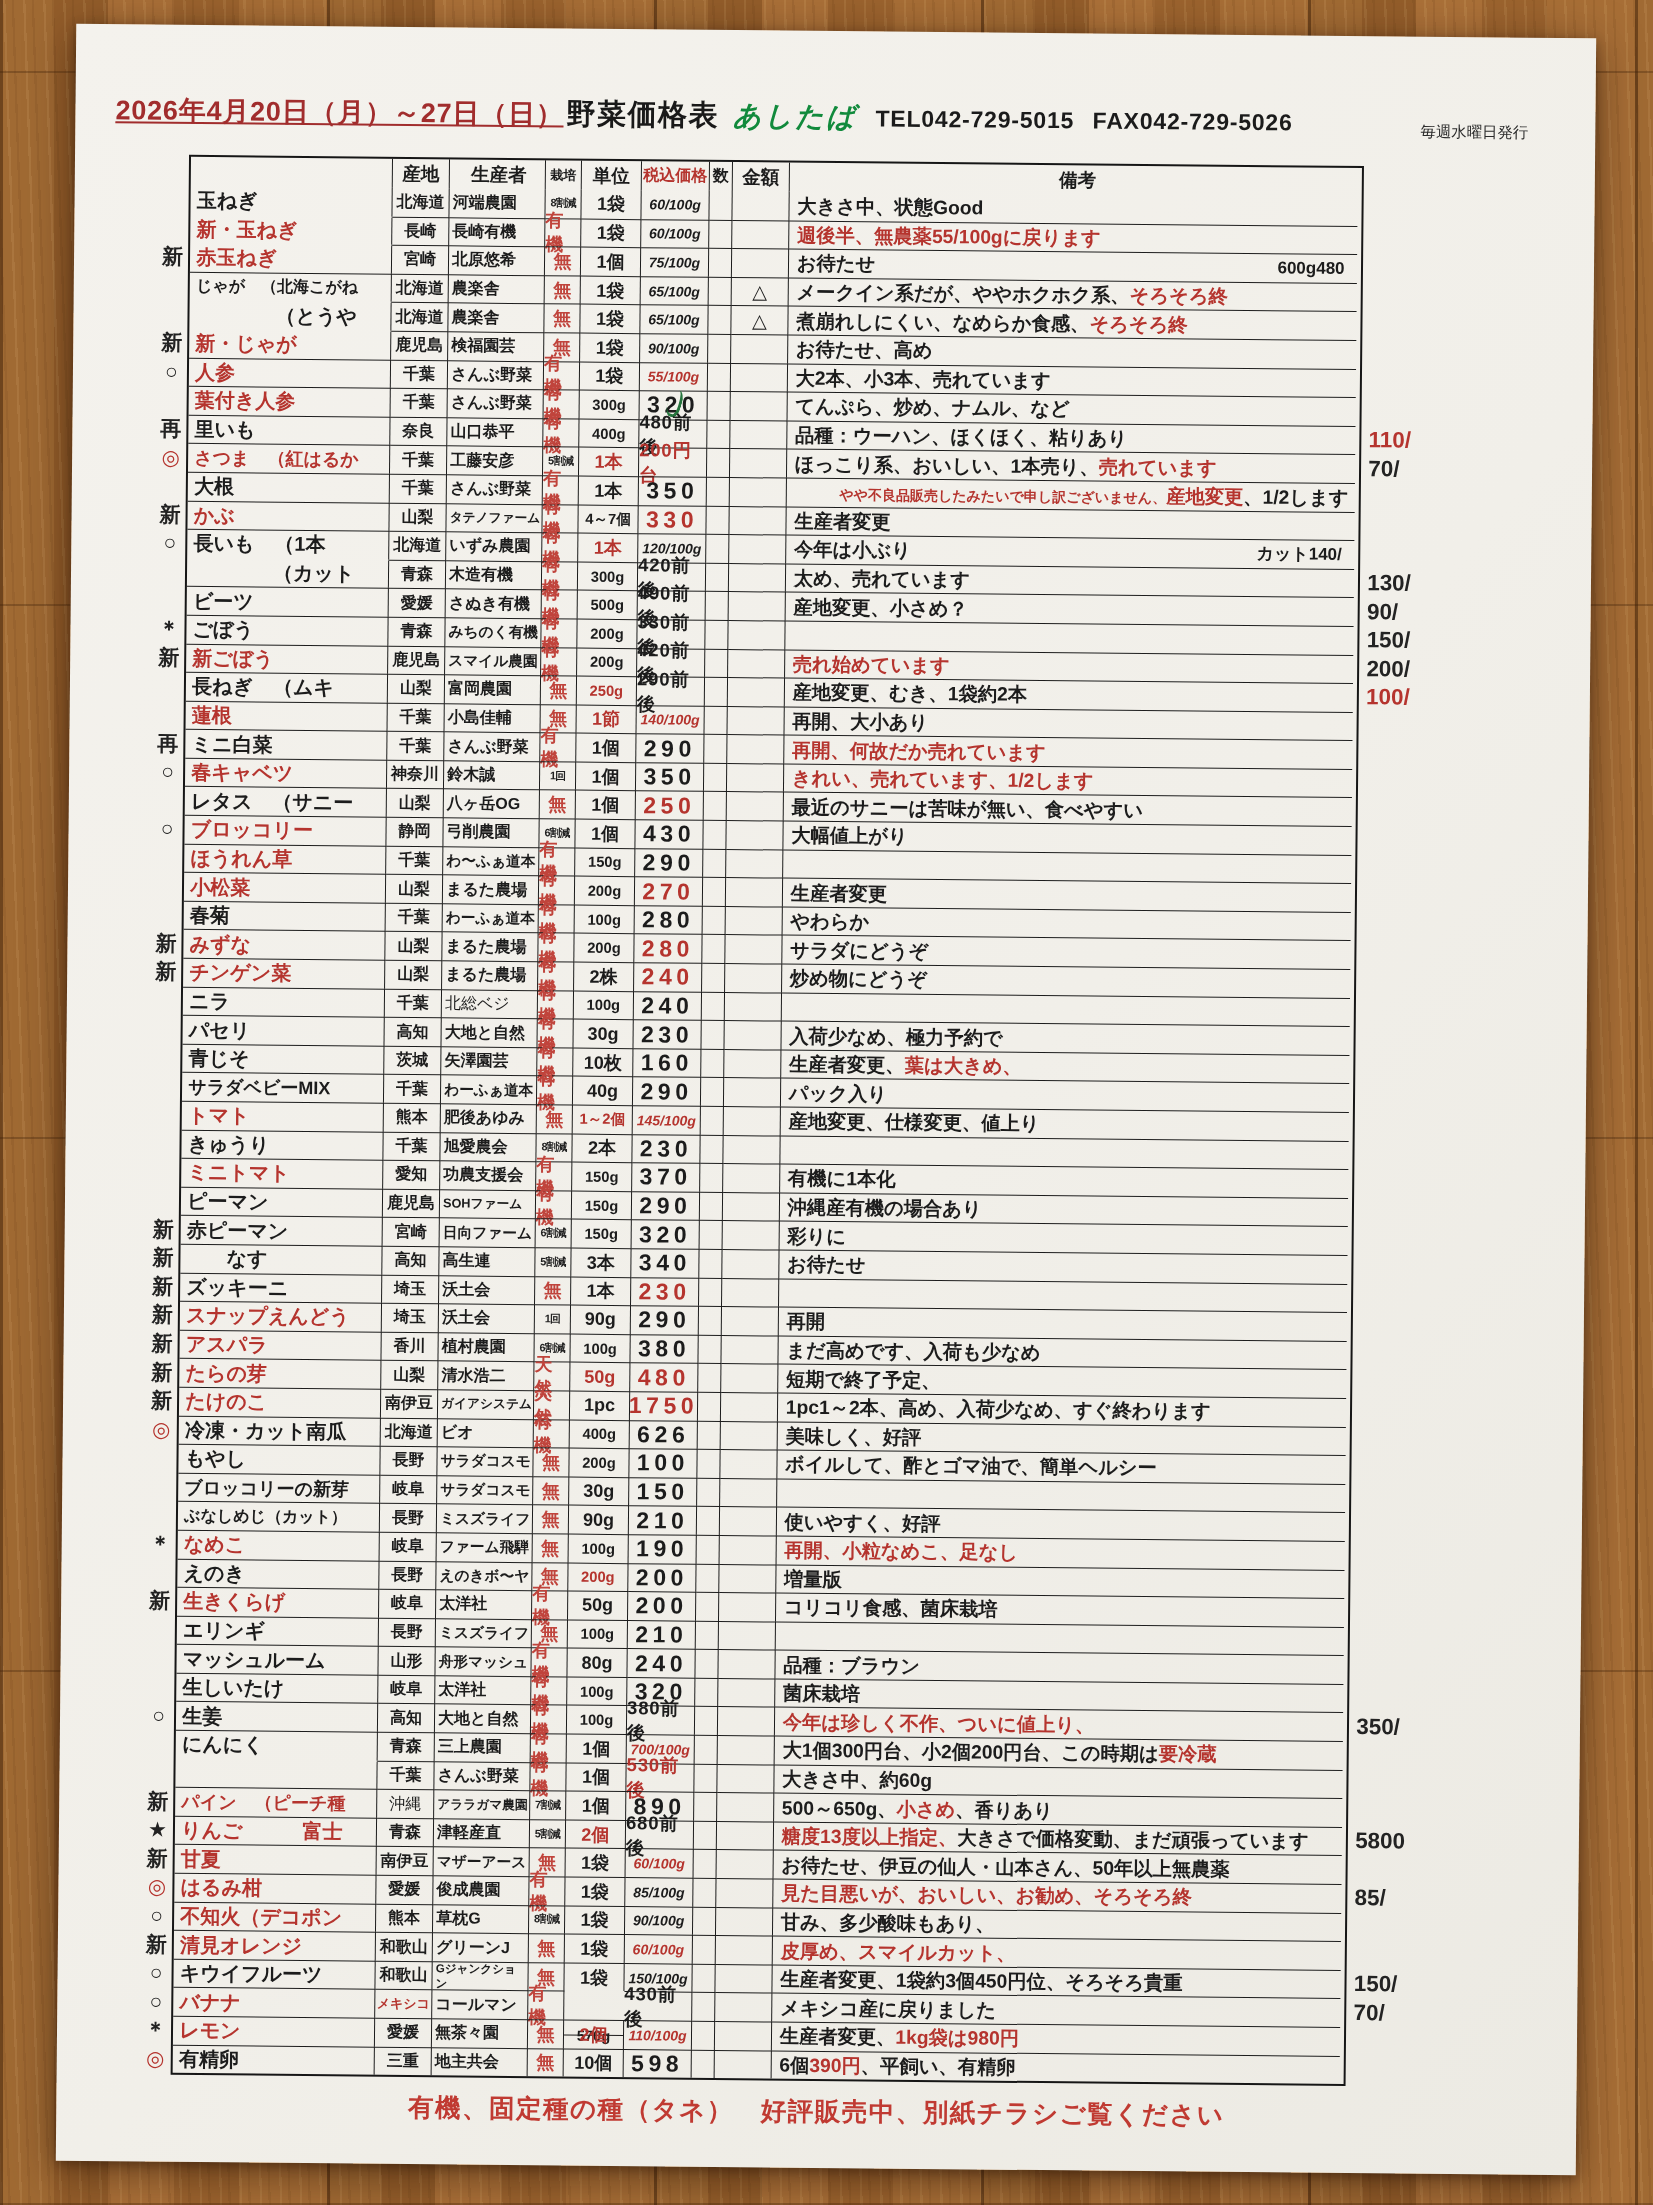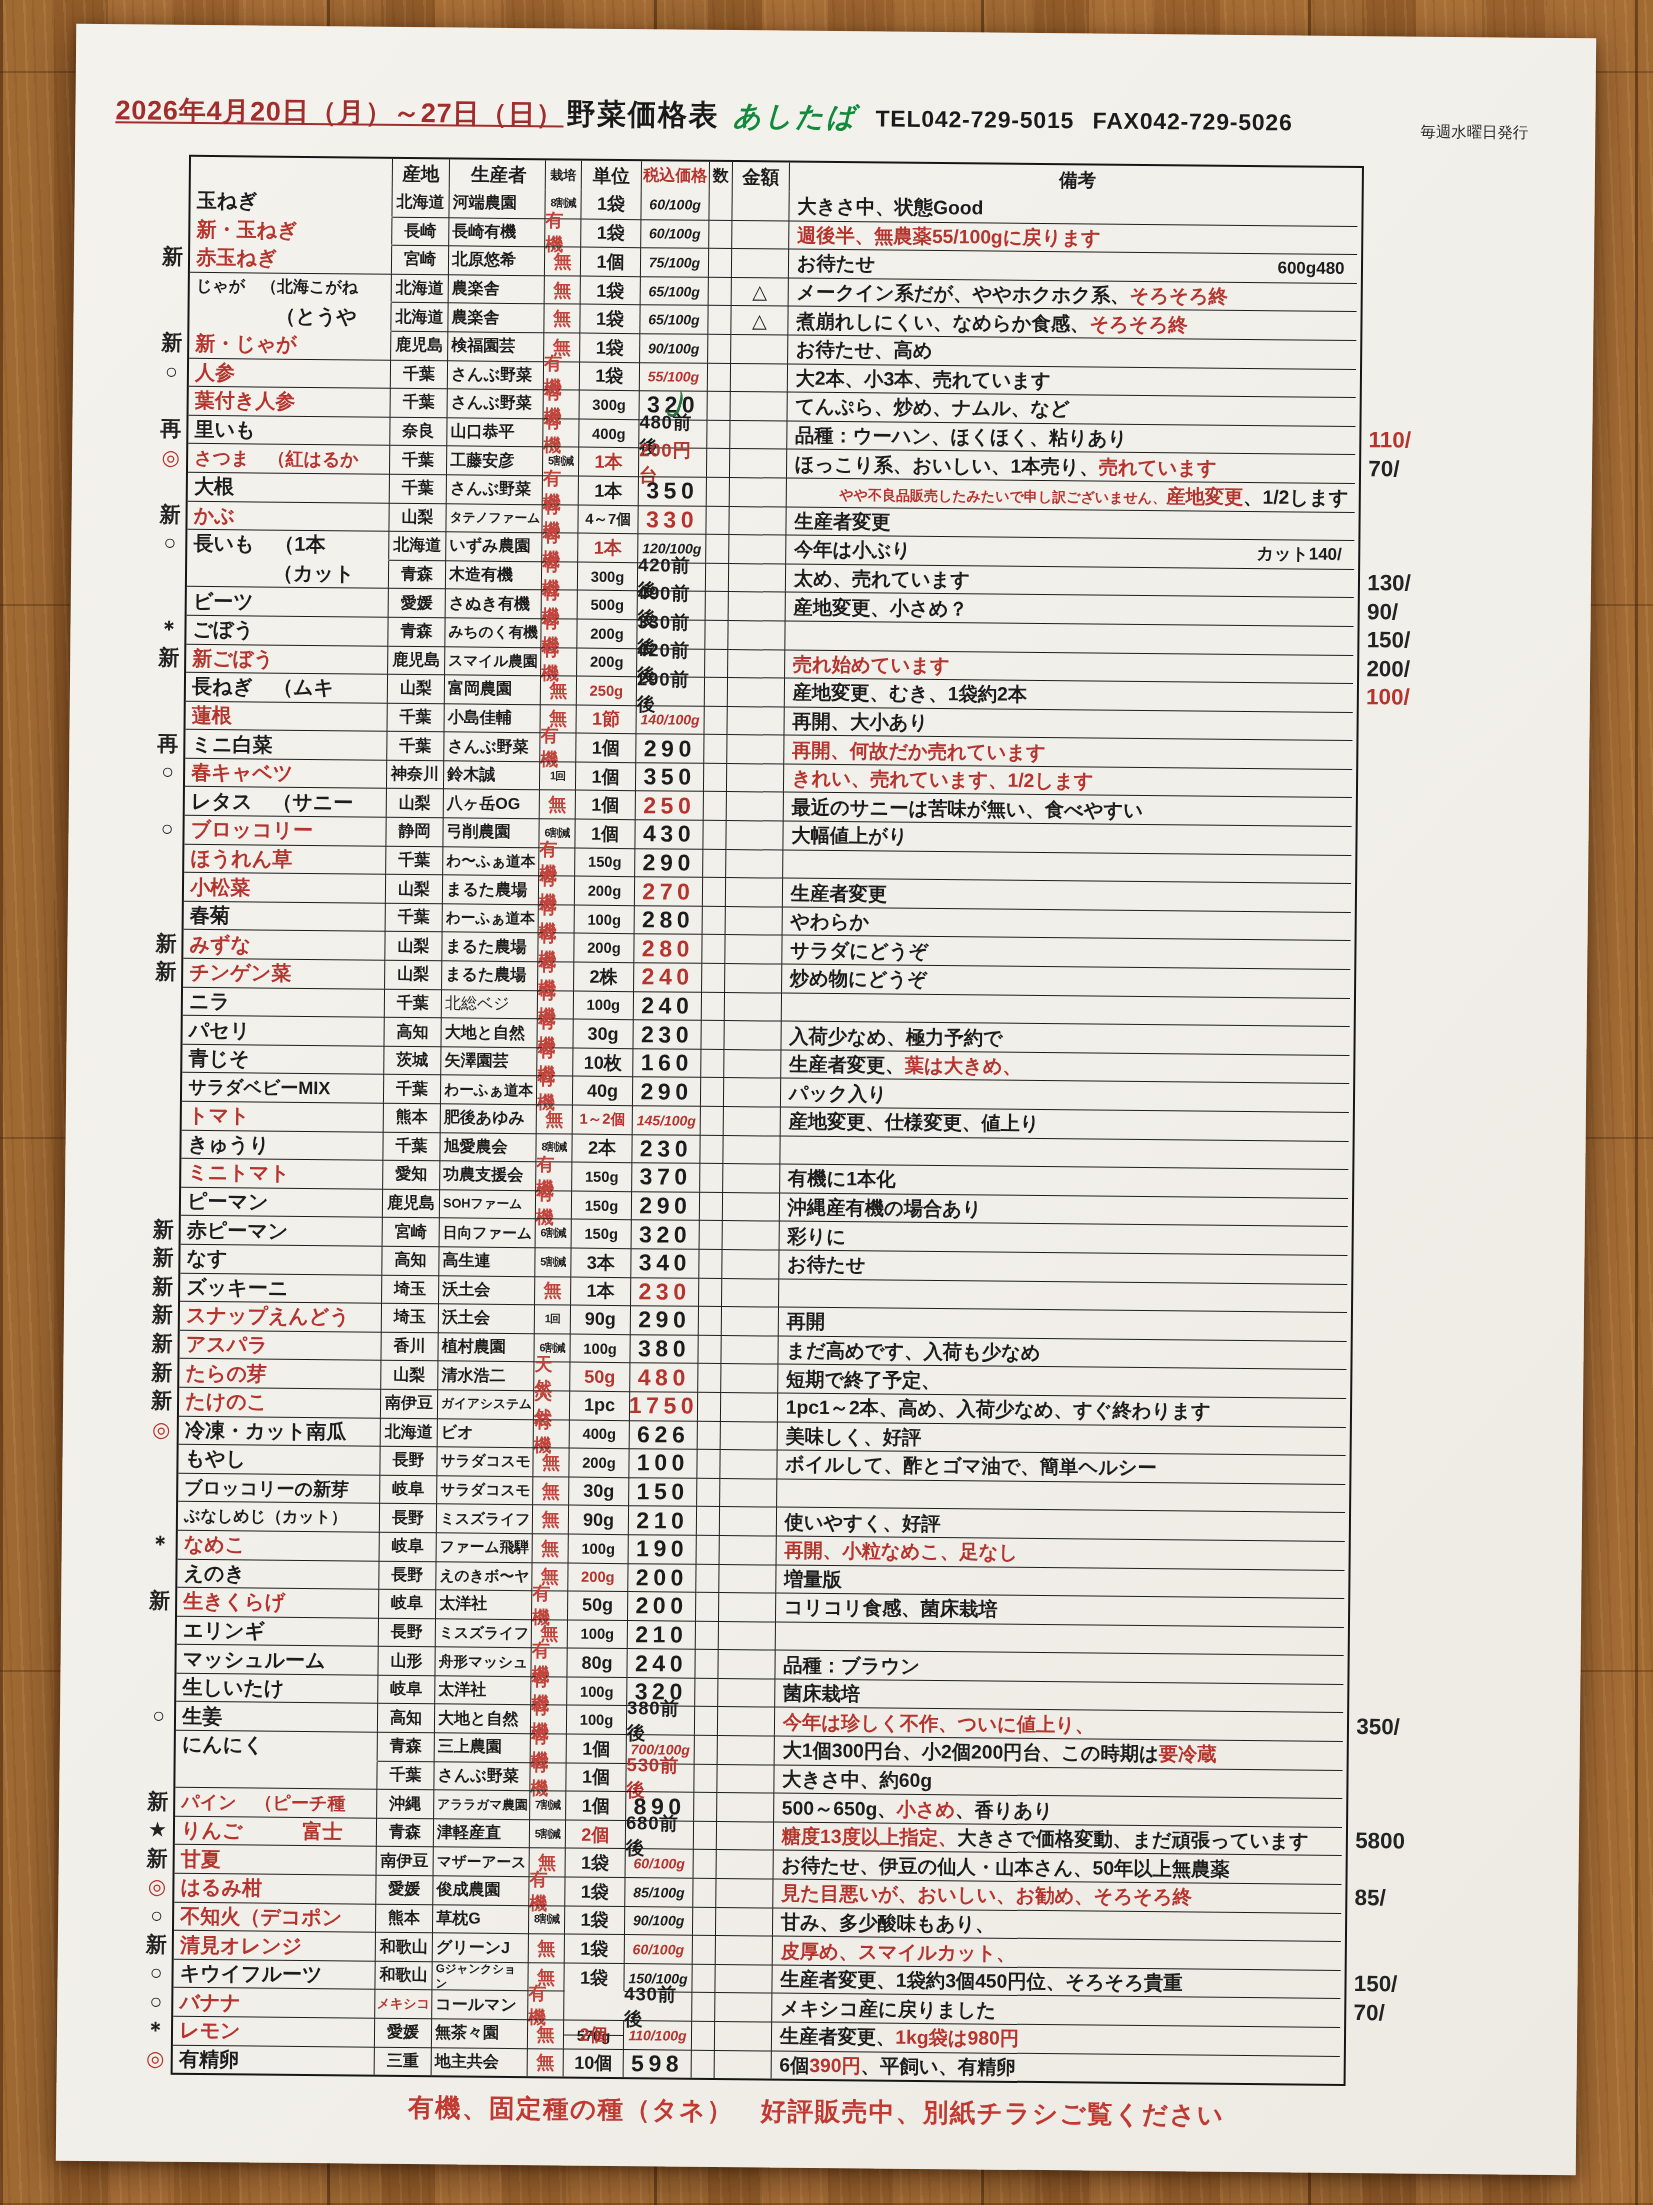--- a/index.html
+++ b/index.html
@@ -752,21 +752,21 @@
           <div class="cell c-price pr-big">320</div>
           <div class="cell c-qty"></div>
           <div class="cell c-amt"></div>
           <div class="cell c-rmk">
             <span class="rm-b">彩りに</span>
           </div>
         </div>
         <div class="row">
           <span class="marker">新</span>
           <div class="cell c-item">
-            <span class="name" style="font-size: 20px;">なす</span>
+            <span class="name" style="font-size: 20px; margin-left: 40px;">なす</span>
           </div>
           <div class="cell c-org" style="font-weight: bold; font-size: 16px;">高知</div>
           <div class="cell c-prod" style="font-weight: bold; font-size: 16px;">高生連</div>
           <div class="cell c-cult">
             <span class="cult-b">5割減</span>
           </div>
           <div class="cell c-unit">3本</div>
           <div class="cell c-price pr-big">340</div>
           <div class="cell c-qty"></div>
           <div class="cell c-amt"></div>
@@ -1083,21 +1083,21 @@
           <div class="cell c-amt"></div>
           <div class="cell c-rmk">
             <span class="rm-b">大きさ中、約60g</span>
           </div>
         </div>
         <div class="row">
           <span class="marker">新</span>
           <div class="cell c-item">
             <span class="name red" style="font-size: 18px;">パイン　（ピーチ種</span>
           </div>
-          <div class="cell c-org" style="font-weight: bold; font-size: 16px;">沖縄</div>
+          <div class="cell c-org" style="font-weight: normal; font-size: 16px;">沖縄</div>
           <div class="cell c-prod" style="font-weight: bold; font-size: 12.7px;">アララガマ農園</div>
           <div class="cell c-cult">
             <span class="cult-b">7割減</span>
           </div>
           <div class="cell c-unit">1個</div>
           <div class="cell c-price pr-big">890</div>
           <div class="cell c-qty"></div>
           <div class="cell c-amt"></div>
           <div class="cell c-rmk">
             <span class="rm-b">500～650g、</span>

